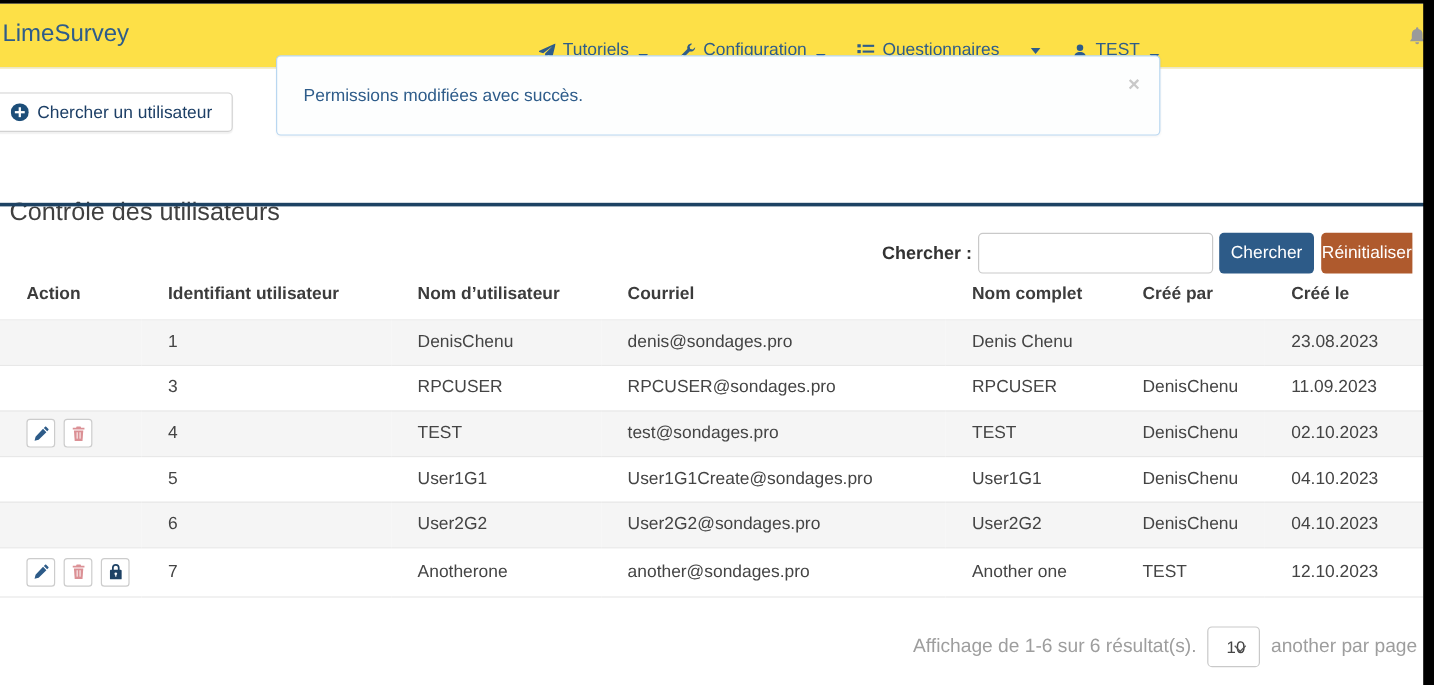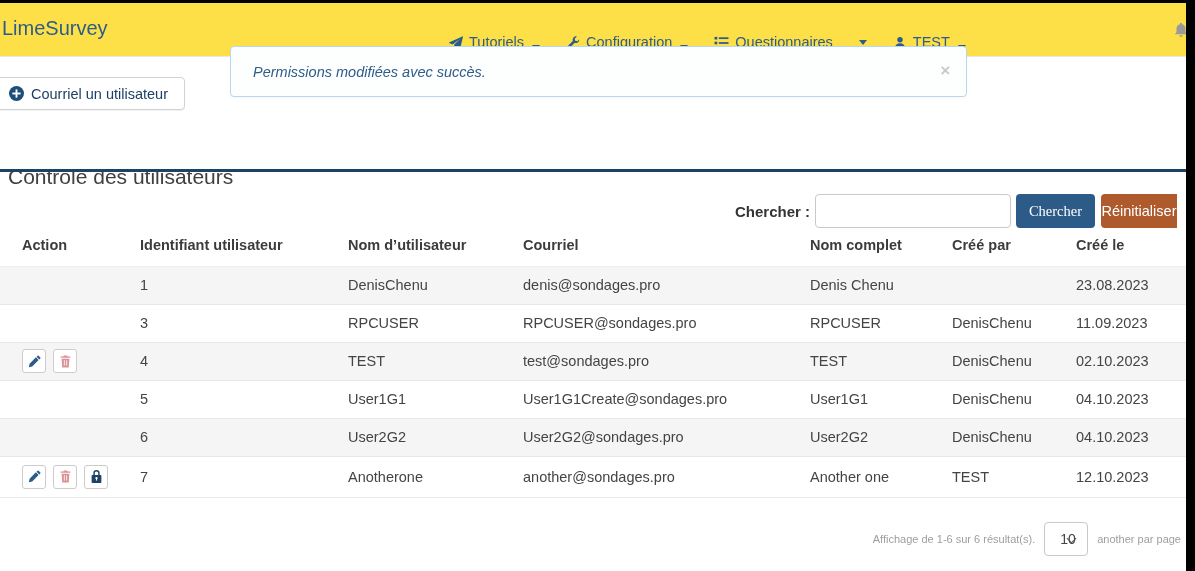--- a/index.html
+++ b/index.html
@@ -19,49 +19,49 @@
   .brand { position: absolute; left: 2px; top: 14px; font-size: 20px; color: #2e5c8a; text-decoration: none; cursor: pointer; }
   .nav { position: absolute; left: 449px; top: 0; height: 54px; display: flex; align-items: center; gap: 26px; }
   .nav-item { display: flex; align-items: flex-end; color: #2e5c8a; font-size: 14.5px; cursor: pointer; white-space: nowrap; margin-top: 24px; }
   .nav-item .ic { margin-right: 6px; display: inline-flex; }
   .caret { width: 0; height: 0; border-left: 4px solid transparent; border-right: 4px solid transparent; border-top: 5px solid #2e5c8a; display: inline-block; margin-left: 8px; }
   .caret.lone { margin-left: 0; }
   .badge { display: inline-flex; align-items: center; justify-content: center; width: 19px; height: 19px; border-radius: 50%; background: #7d7d7d; color: #fff; font-size: 12px; font-weight: bold; margin-left: 8px; }
   .bell { position: absolute; left: 1173px; top: 19px; cursor: pointer; }
 
   
-  .alert { position: absolute; left: 230px; top: 46px; width: 737px; height: 51px; background: #fdfefe; border: 1px solid #b9d7f1; border-radius: 4px; z-index: 10; display: flex; align-items: center; box-shadow: 0 1px 2px rgba(0,0,0,0.04); font-style: italic; }
+  .alert { position: absolute; left: 230px; top: 46px; width: 737px; height: 67px; background: #fdfefe; border: 1px solid #b9d7f1; border-radius: 4px; z-index: 10; display: flex; align-items: center; box-shadow: 0 1px 2px rgba(0,0,0,0.04); }
   .alert-text { color: #2e5c8a; font-size: 14.5px; padding-left: 22px; }
   .alert-close { position: absolute; right: 16px; top: 15px; color: #c9c9c9; font-size: 17px; font-weight: bold; cursor: pointer; line-height: 1; }
 
   
   .add-user { position: absolute; left: -6px; top: 77px; height: 33px; padding: 0 16px 0 14px; background: #fff; border: 1px solid #d2d2d2; border-radius: 4px; display: flex; align-items: center; gap: 7px; font-size: 14.5px; color: #1d3f66; cursor: pointer; box-shadow: 0 1px 1px rgba(0,0,0,0.06); }
 
   
   .page-title { position: absolute; left: 8px; top: 139px; font-size: 21px; font-weight: 400; color: #404040; margin-top: 26px; }
   .title-rule { position: absolute; left: 0; top: 169px; width: 100%; height: 3px; background: #1d4263; }
 
   
   .search-label { position: absolute; left: 690px; top: 203px; width: 120px; text-align: right; font-weight: bold; font-size: 15px; color: #333; }
   .search-input { position: absolute; left: 815px; top: 194px; width: 196px; height: 34px; border: 1px solid #c9c9c9; border-radius: 4px; padding: 0 10px; font-size: 14px; font-family: inherit; color: #444; outline: none; }
-  .btn-search { position: absolute; left: 1016px; top: 194px; width: 79px; height: 34px; background: #2d5b88; color: #fff; border: none; border-radius: 4px; font-size: 14.5px; font-family: Liberation Serif, serif; cursor: pointer; }
+  .btn-search { position: absolute; left: 1016px; top: 194px; width: 79px; height: 34px; background: #2d5b88; color: #fff; border: none; border-radius: 4px; font-size: 14.5px; font-family: Liberation Sans, sans-serif; cursor: pointer; }
   .btn-reset { position: absolute; left: 1101px; top: 194px; width: 76px; height: 34px; background: #af5a2d; color: #fff; border: none; border-radius: 4px 0 0 4px; font-size: 14.5px; font-family: inherit; cursor: pointer; }
 
   
   .grid { position: absolute; left: 0; top: 230px; width: 1186px; border-collapse: collapse; table-layout: fixed; font-size: 14.5px; }
   .grid th { text-align: left; font-weight: bold; color: #3c3c3c; height: 36px; padding: 0 6px 6px 22px; vertical-align: middle; }
   .grid td { height: 38px; padding: 0 6px 0 22px; vertical-align: middle; color: #444; border-bottom: 1px solid #e8e8e8; }
   .grid tbody tr:nth-child(odd) td { background: #f5f5f5; }
   .grid tbody tr:first-child td { border-top: 1px solid #eee; }
   .grid tbody tr:last-child td { height: 41px; }
   .action-btn { display: inline-flex; align-items: center; justify-content: center; width: 24px; height: 24px; background: #fff; border: 1px solid #ccc; border-radius: 3px; margin-right: 3px; cursor: pointer; vertical-align: middle; }
 
   
   .pager { position: absolute; right: 14px; top: 522px; display: flex; align-items: center; gap: 9px; }
-  .pager-summary, .pager-suffix { color: #9e9e9e; font-size: 11px; }
+  .pager-summary, .pager-suffix { color: #9e9e9e; font-size: 16px; }
   .page-size { position: relative; width: 44px; height: 34px; border: 1px solid #c9c9c9; border-radius: 4px; background: #fff; display: flex; align-items: center; cursor: pointer; }
   .page-size-value { padding-left: 15px; font-size: 14px; color: #444; }
   .chev { position: absolute; right: 12px; top: 12px; width: 7px; height: 7px; border-right: 1.6px solid #555; border-bottom: 1.6px solid #555; transform: rotate(45deg); }
 </style>
 </head>
 <body>
 
 <div class="topbar"></div>
 
 <div class="navbar">
@@ -129,21 +129,21 @@
 </div>
 
 <button class="add-user">
   <span style="display:inline-flex;">
     <svg width="15" height="15" viewBox="0 0 16 16">
         <circle cx="8" cy="8" r="8" fill="#1d4e79"></circle>
         <rect x="7" y="3.6" width="2" height="8.8" fill="#fff"></rect>
         <rect x="3.6" y="7" width="8.8" height="2" fill="#fff"></rect>
       </svg>
   </span>
-  <span>Courriel un utilisateur</span>
+  <span>Chercher un utilisateur</span>
 </button>
 
 <h1 class="page-title">Contrôle des utilisateurs</h1>
 <div class="title-rule"></div>
 
 <label class="search-label">Chercher :</label>
 <input class="search-input" type="text" placeholder="" style="">
 <button class="btn-search">Chercher</button>
 <button class="btn-reset">Réinitialiser</button>
 

